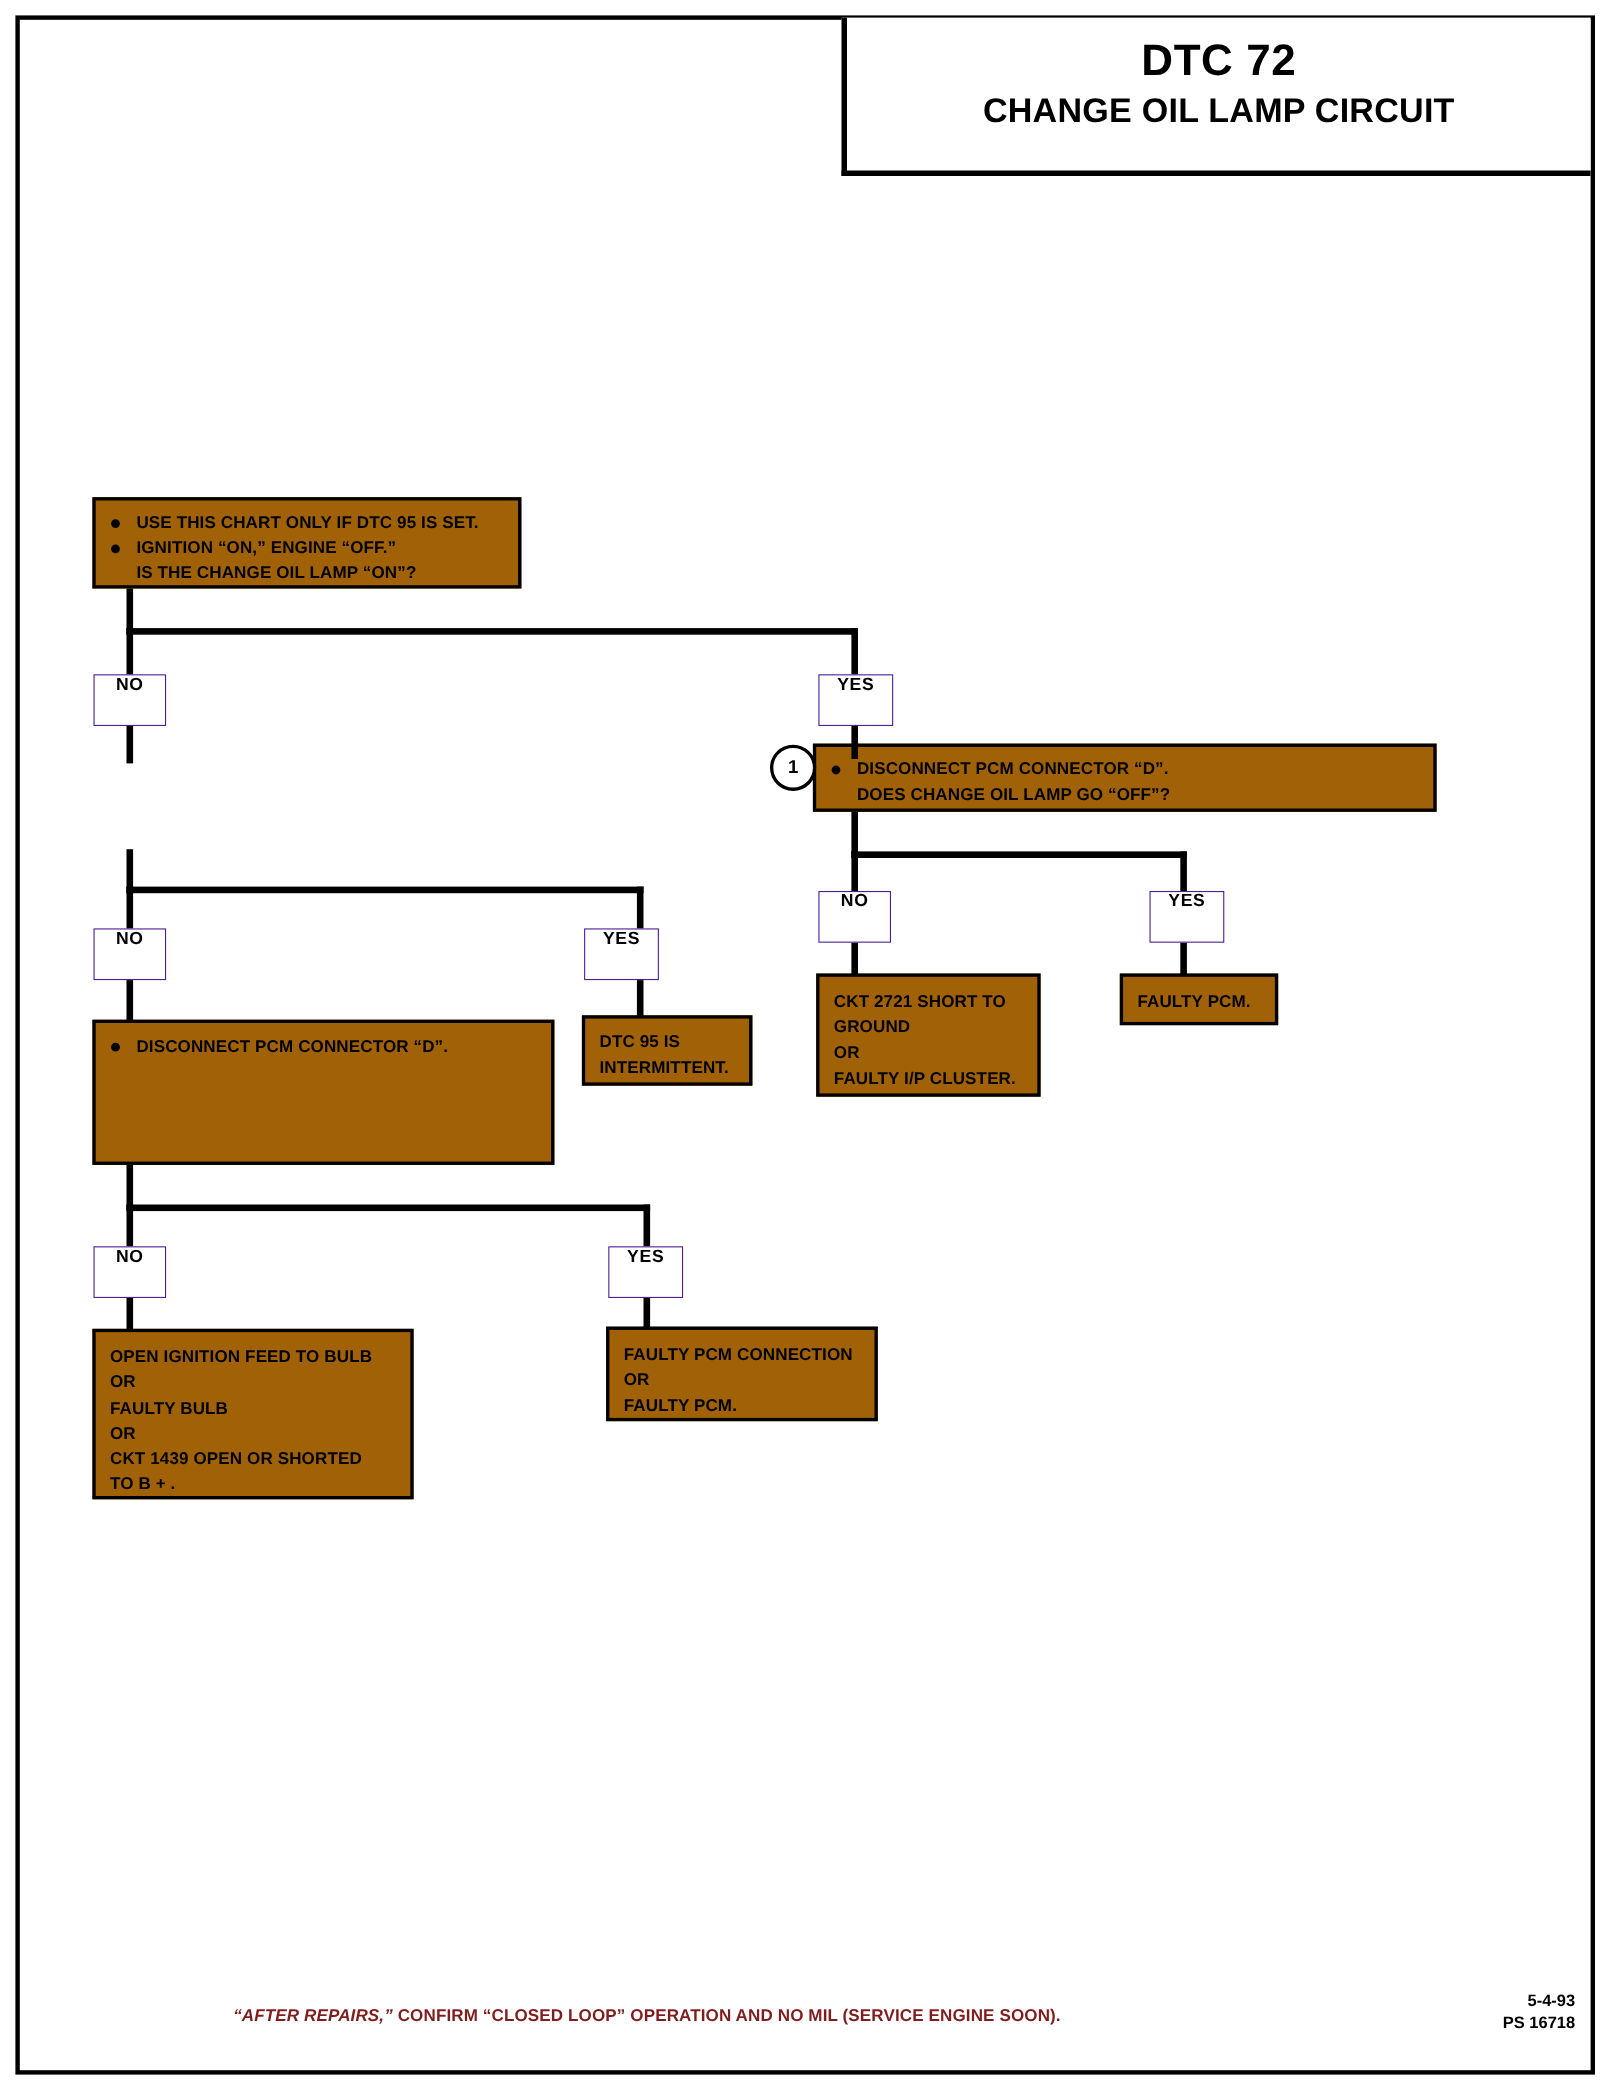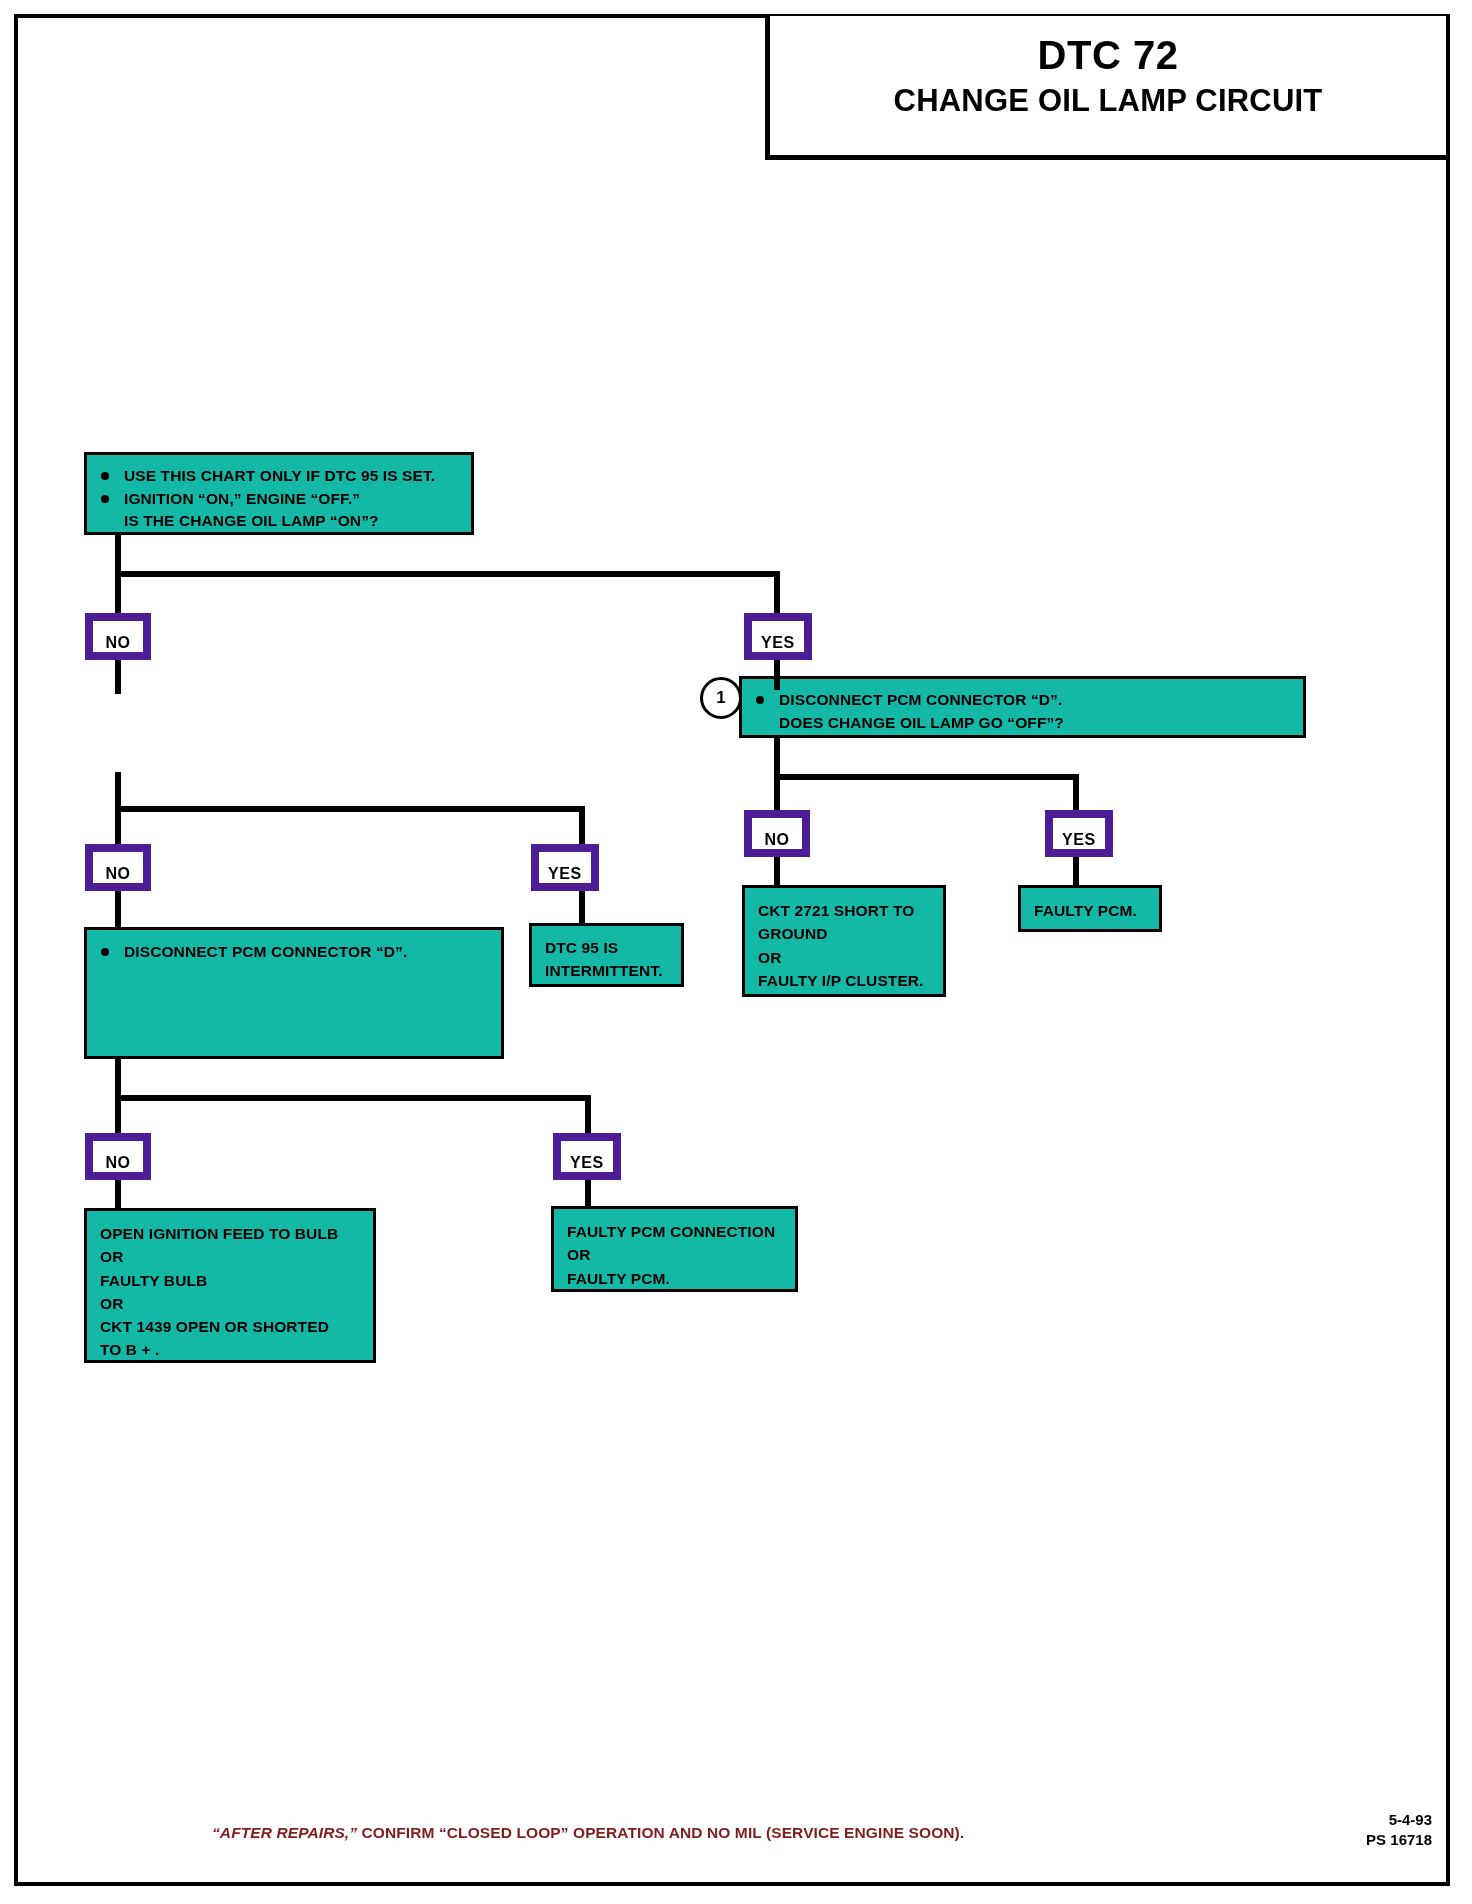--- a/index.html
+++ b/index.html
@@ -54,21 +54,21 @@
     font-weight: bold;
     letter-spacing: 0.2px;
     margin-top: 9px;
     line-height: 1.05;
     color: #000;
   }
   
   .box {
     position: absolute;
     border: 3px solid #000;
-    background: #14b8a6;
+    background: #a16207;
     box-sizing: border-box;
     color: #000;
   }
   
   .bullet-row {
     display: flex;
     align-items: flex-start;
   }
   .bullet-dot {
     flex: 0 0 auto;
@@ -91,25 +91,25 @@
   .plain {
     font-size: 15.5px;
     font-weight: bold;
     line-height: 1.5;
     letter-spacing: 0.1px;
     white-space: pre-line;
   }
   
   .yn {
     position: absolute;
-    border: 8px solid #4c1d95;
+    border: 1px solid #4c1d95;
     background: #fff;
     box-sizing: border-box;
     display: flex;
-    align-items: flex-end;
+    align-items: flex-start;
     justify-content: center;
     font-size: 16px;
     font-weight: bold;
     letter-spacing: 0.6px;
     color: #000;
     z-index: 3;
   }
   
   .ln {
     position: absolute;

